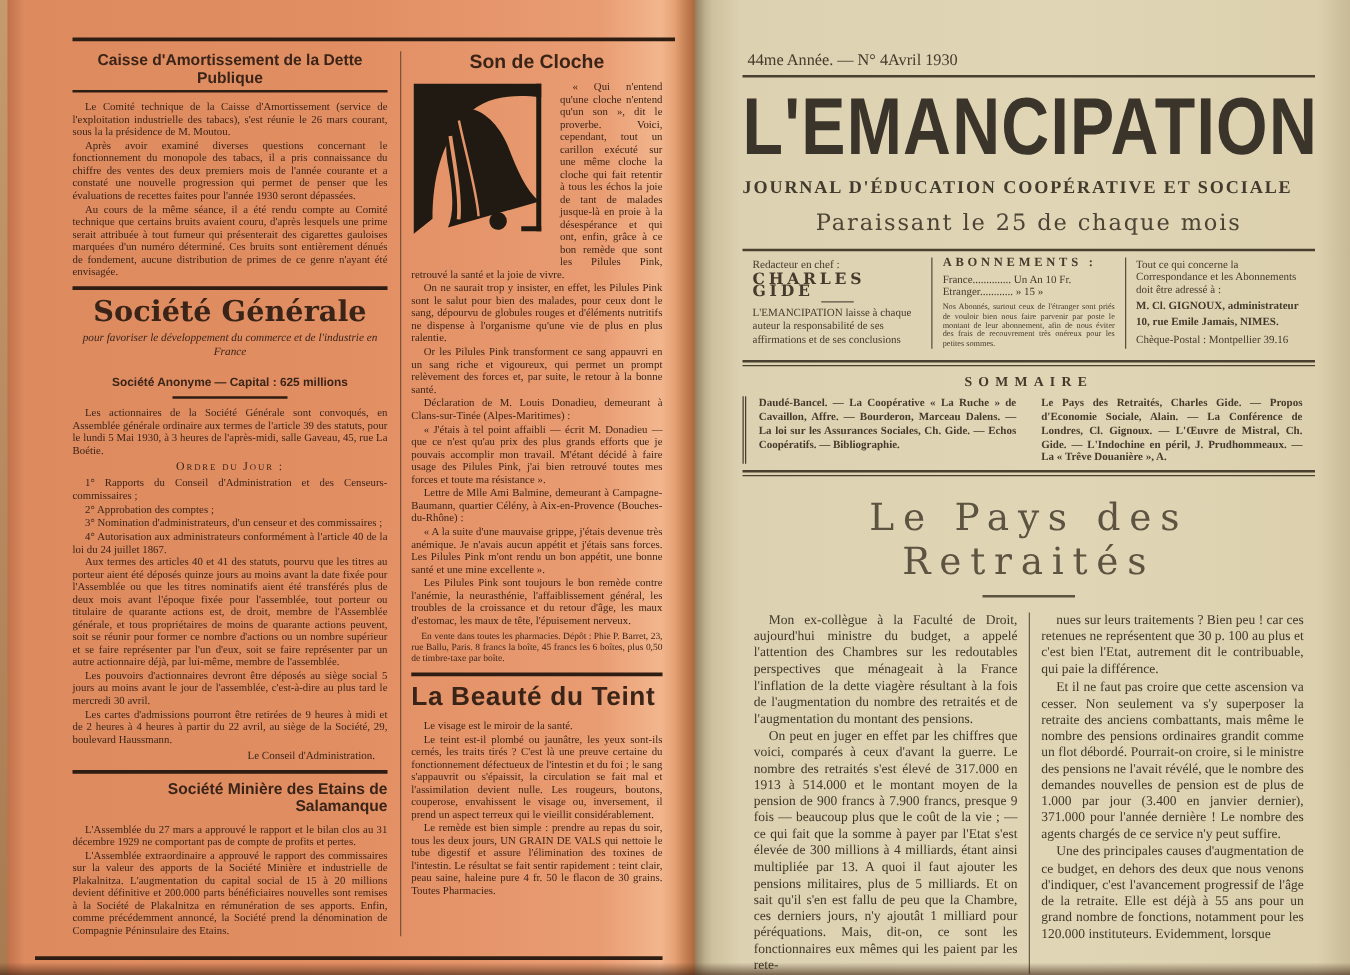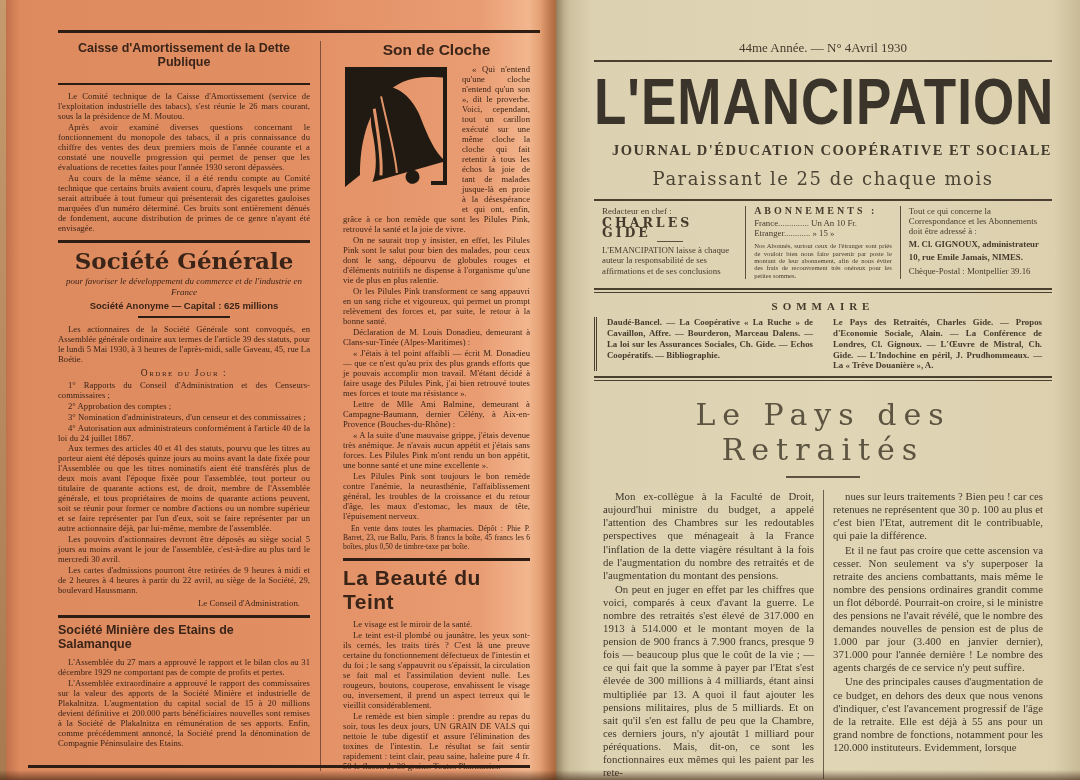--- a/index.html
+++ b/index.html
@@ -7,52 +7,52 @@
   body{font-family:"Liberation Serif",serif;background:#a87a50}
   .canvas{position:relative;width:1080px;height:780px;background:linear-gradient(180deg,#c59a6d,#a87a50)}
 
   
   .page-left{position:absolute;left:6px;top:0;width:550px;height:780px;color:#3a2418;
     background:linear-gradient(90deg,#c0714b 0,#dd8a5f 2.5%,#e28e63 50%,#e99c72 86%,#f2b68e 95%,#d2834f 100%)}
   .lp-inner{position:absolute;left:52px;top:30px;width:482px}
   .lp-toprule{height:3px;background:#2e1d12;margin-bottom:8px}
   .lp-cols{display:flex}
   .lp-col1{width:262px;padding-right:10px}
-  .lp-col2{width:210px;border-left:1px solid rgba(46,29,18,.55);padding-left:22px}
+  .lp-col2{width:210px;border-left:1px solid rgba(46,29,18,.55);padding-left:8px}
   .lp-botrule{position:absolute;left:22px;right:26px;bottom:12px;height:3px;background:#2e1d12}
 
   .para{font-size:8.6px;line-height:10px;text-align:justify;text-indent:10px;letter-spacing:.05px}
   .para + .para{margin-top:1px}
 
   .title-caisse{font-family:"Liberation Sans",sans-serif;font-weight:700;font-size:12.5px;
-    text-align:center;border-bottom:2px solid #2e1d12;padding-bottom:14px;margin-bottom:6px}
+    text-align:center;border-bottom:2px solid #2e1d12;padding-bottom:3px;margin-bottom:6px}
   .rule-heavy{height:3px;background:#2e1d12;margin:7px 0 5px}
   .rule-short{width:92px;height:2px;background:#2e1d12;margin:5px auto 6px}
   .sg-title{font-family:"DejaVu Serif",serif;font-weight:700;font-size:23px;line-height:25px;text-align:center;margin-top:2px}
   .sg-sub{font-style:italic;text-align:center;font-size:9px;line-height:10.5px;margin-top:3px}
-  .sg-cap{font-family:"Liberation Sans",sans-serif;font-weight:700;font-size:9.5px;text-align:center;margin-top:3px}
+  .sg-cap{font-family:"Liberation Sans",sans-serif;font-weight:700;font-size:9.5px;text-align:center;margin-top:15px}
   .ordre-label{text-align:center;font-variant:small-caps;letter-spacing:1.5px;font-size:9.5px;margin:4px 0 2px}
   .sig{font-size:8.8px;text-align:right;padding-right:10px;margin-top:3px}
-  .sm-title{font-family:"Liberation Sans",sans-serif;font-weight:700;font-size:12.5px;text-align:left;margin:2px 0 6px}
+  .sm-title{font-family:"Liberation Sans",sans-serif;font-weight:700;font-size:12.5px;text-align:right;margin:2px 0 6px}
 
   .sdc-title{font-family:"Liberation Sans",sans-serif;font-weight:700;font-size:15.5px;text-align:center;margin-bottom:5px}
   .bell{float:left;width:112px;height:138px;margin:1px 7px 2px 0}
   .footnote{font-size:7.6px;line-height:8.8px;text-align:justify;margin-top:4px;text-indent:8px}
   .bdt-title{font-family:"Liberation Sans",sans-serif;font-weight:800;font-size:21px;text-align:left;letter-spacing:.5px;margin:2px 0 5px}
 
   
   .page-right{position:absolute;left:556px;top:0;width:524px;height:780px;color:#453b2c;
     background:linear-gradient(90deg,#ab9975 0,#c9bc9a 1.5%,#dcd1b1 7%,#e0d6b6 55%,#dcd0ae 95%,#c8ba96 100%)}
   .rp-inner{position:absolute;left:38px;top:40px;width:458px}
-  .rp-header{display:flex;justify-content:center;font-size:13px;padding:0 4px 4px}
+  .rp-header{display:flex;justify-content:flex-start;font-size:13px;padding:0 4px 4px}
   .rp-headrule{height:2px;background:#4a4030}
   .mast{font-family:"Liberation Sans",sans-serif;font-weight:700;font-size:53px;line-height:58px;
     text-align:center;letter-spacing:1px;color:#3a342b;transform:scaleY(1.22);transform-origin:50% 55%;margin-top:12px}
   .mast-sub{font-family:"Liberation Serif",serif;font-weight:700;font-size:14.5px;letter-spacing:1.5px;
-    text-align:right;margin-top:10px;color:#433b2d}
+    text-align:left;margin-top:10px;color:#433b2d}
   .mast-freq{font-family:"DejaVu Serif",serif;font-weight:400;font-size:18px;letter-spacing:1.5px;
     text-align:center;margin-top:9px;color:#4c4435}
   .rule-thin{height:1.5px;background:#4a4030;margin-top:10px}
   .dbl-rule{height:5px;border-top:2px solid #4a4030;border-bottom:1px solid #4a4030;margin-top:5px}
 
   .info-bar{display:flex;padding:5px 0 4px}
   .ib-col{padding:0 8px;font-size:8.8px;line-height:10.2px}
   .ib-col1{width:33%;}
   .ib-col2{width:34%;border-left:1px solid #5a5040;border-right:1px solid #5a5040}
   .ib-col3{width:33%}
@@ -145,21 +145,21 @@
                 <circle cx="58" cy="114" r="7" fill="#211a12"></circle>
               </g>
             </svg>
           </div>
           <div>
               <p class="para">« Qui n'entend qu'une cloche n'entend qu'un son », dit le proverbe. Voici, cependant, tout un carillon exécuté sur une même cloche la cloche qui fait retentir à tous les échos la joie de tant de malades jusque-là en proie à la désespérance et qui ont, enfin, grâce à ce bon remède que sont les Pilules Pink, retrouvé la santé et la joie de vivre.</p>
               <p class="para">On ne saurait trop y insister, en effet, les Pilules Pink sont le salut pour bien des malades, pour ceux dont le sang, dépourvu de globules rouges et d'éléments nutritifs ne dispense à l'organisme qu'une vie de plus en plus ralentie.</p>
               <p class="para">Or les Pilules Pink transforment ce sang appauvri en un sang riche et vigoureux, qui permet un prompt relèvement des forces et, par suite, le retour à la bonne santé.</p>
               <p class="para">Déclaration de M. Louis Donadieu, demeurant à Clans-sur-Tinée (Alpes-Maritimes) :</p>
               <p class="para">« J'étais à tel point affaibli — écrit M. Donadieu — que ce n'est qu'au prix des plus grands efforts que je pouvais accomplir mon travail. M'étant décidé à faire usage des Pilules Pink, j'ai bien retrouvé toutes mes forces et toute ma résistance ».</p>
-              <p class="para">Lettre de Mlle Ami Balmine, demeurant à Campagne-Baumann, dernier Célény, à Aix-en-Provence (Bouches-du-Rhône) :</p>
+              <p class="para">Lettre de Mlle Ami Balmine, demeurant à Campagne-Baumann, quartier Célény, à Aix-en-Provence (Bouches-du-Rhône) :</p>
               <p class="para">« A la suite d'une mauvaise grippe, j'étais devenue très anémique. Je n'avais aucun appétit et j'étais sans forces. Les Pilules Pink m'ont rendu un bon appétit, une bonne santé et une mine excellente ».</p>
               <p class="para">Les Pilules Pink sont toujours le bon remède contre l'anémie, la neurasthénie, l'affaiblissement général, les troubles de la croissance et du retour d'âge, les maux d'estomac, les maux de tête, l'épuisement nerveux.</p>
             </div>
           <div class="footnote">En vente dans toutes les pharmacies. Dépôt : Phie P. Barret, 23, rue Ballu, Paris. 8 francs la boîte, 45 francs les 6 boîtes, plus 0,50 de timbre-taxe par boîte.</div>
 
           <div class="rule-heavy"></div>
           <div class="bdt-title">La Beauté du Teint</div>
           <div>
               <p class="para">Le visage est le miroir de la santé.</p>
               <p class="para">Le teint est-il plombé ou jaunâtre, les yeux sont-ils cernés, les traits tirés ? C'est là une preuve certaine du fonctionnement défectueux de l'intestin et du foi ; le sang s'appauvrit ou s'épaissit, la circulation se fait mal et l'assimilation devient nulle. Les rougeurs, boutons, couperose, envahissent le visage ou, inversement, il prend un aspect terreux qui le vieillit considérablement.</p>

